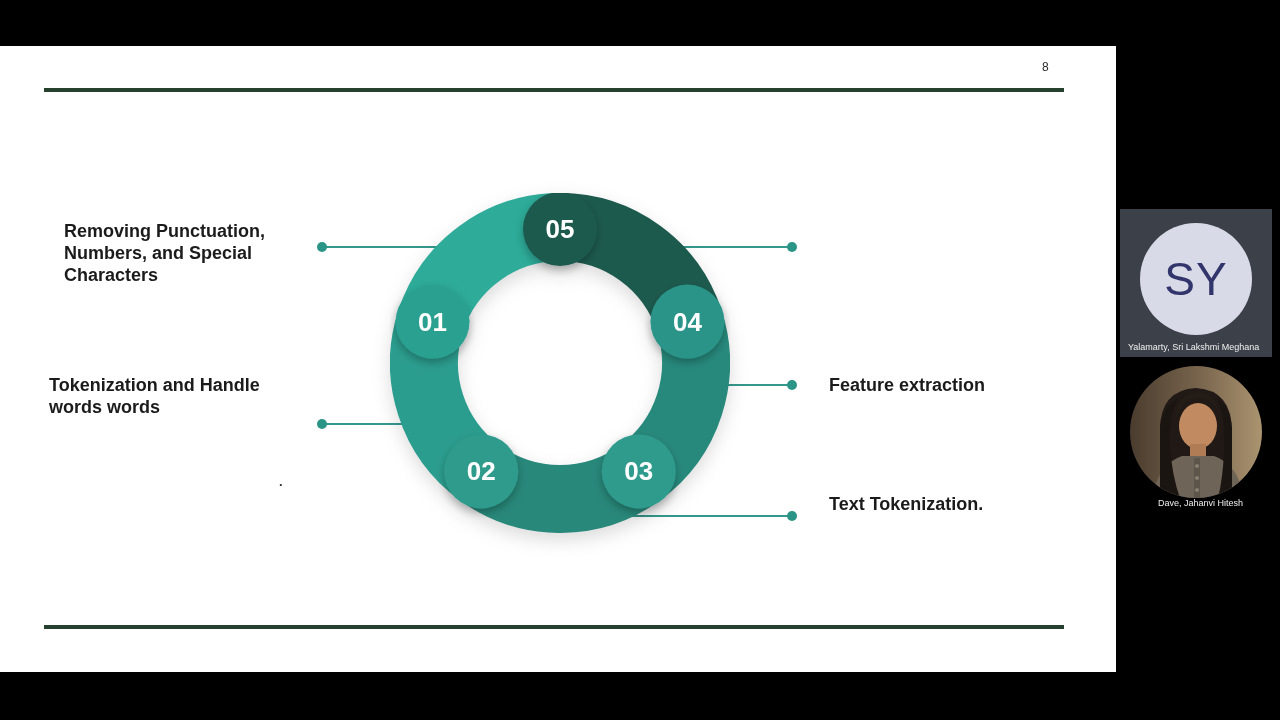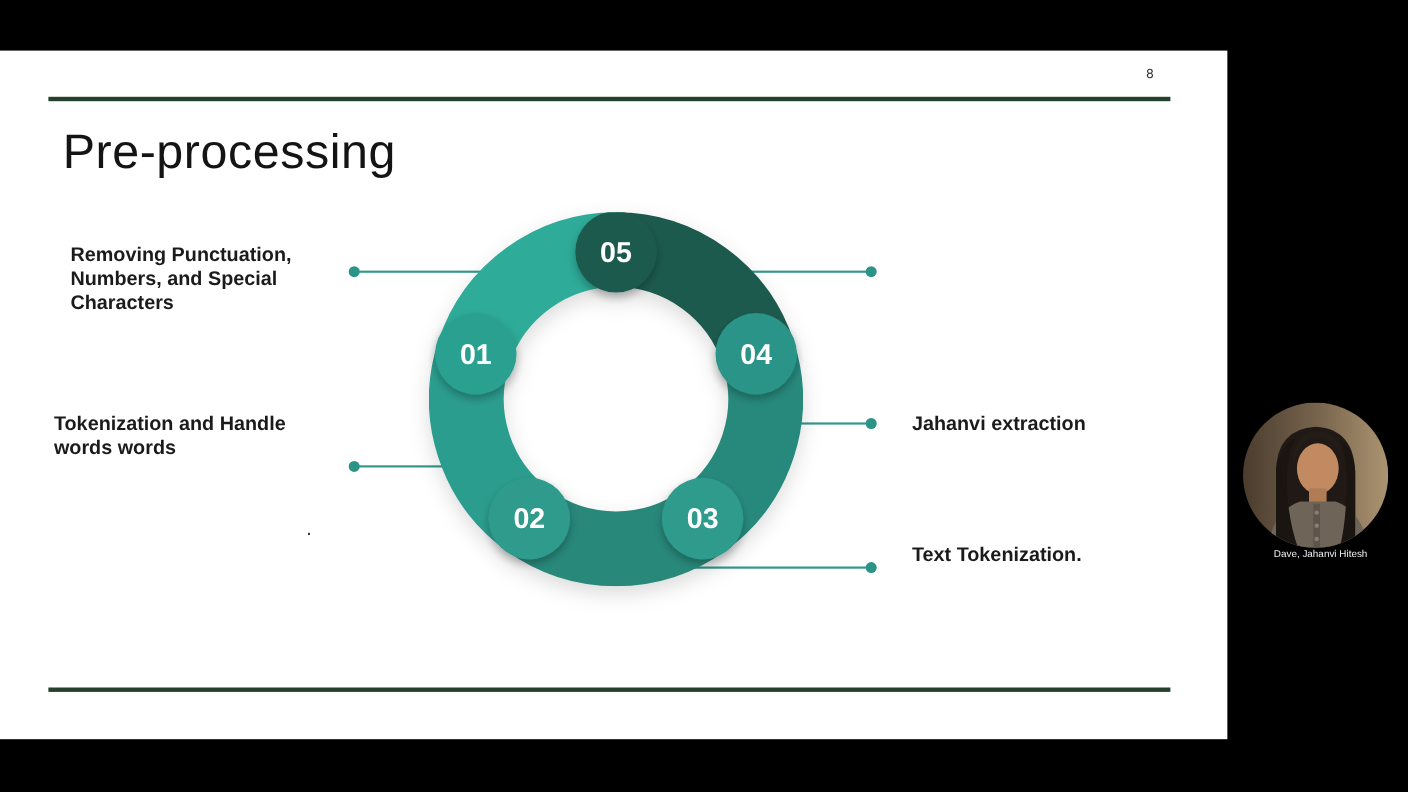--- a/index.html
+++ b/index.html
@@ -67,21 +67,20 @@
 <body>
 
 <div id="stage">
 
   <div id="slide">
 
     <div id="page-num">8</div>
 
     <div id="rule-top" class="rule"></div>
 
-    <h1 id="slide-title">Pre-processing</h1>
 
     <div id="ld-0" class="leader"></div>
     <div id="ld-1" class="leader"></div>
     <div id="ld-2" class="leader"></div>
     <div id="ld-3" class="leader"></div>
     <div id="ld-4" class="leader"></div>
     <div id="dt-0" class="dot"></div>
     <div id="dt-1" class="dot"></div>
     <div id="dt-2" class="dot"></div>
     <div id="dt-3" class="dot"></div>
@@ -108,30 +107,36 @@
 
       <text x="42.56" y="137.5" class="bubble-num">01</text>
       <text x="91.23" y="287.3" class="bubble-num">02</text>
       <text x="248.77" y="287.3" class="bubble-num">03</text>
       <text x="297.44" y="137.5" class="bubble-num">04</text>
       <text x="170" y="45" class="bubble-num">05</text>
     </svg>
 
     <div id="lbl-0" class="lbl">Removing Punctuation, Numbers, and Special Characters</div>
     <div id="lbl-1" class="lbl">Tokenization and Handle words words</div>
-    <div id="lbl-3" class="lbl">Jahanvi extraction</div>
+    <div id="lbl-3" class="lbl">Feature extraction</div>
     <div id="lbl-4" class="lbl">Text Tokenization.</div>
 
     <div id="stray-mark">.</div>
 
     <div id="rule-bottom" class="rule"></div>
   </div>
 
   <div id="sidebar">
 
+    <div id="tile-0" class="tile">
+      <div id="avatar-initials">
+        <span>SY</span>
+      </div>
+      <div class="tile-name">Yalamarty, Sri Lakshmi Meghana</div>
+    </div>
 
     <div id="tile-1" class="tile">
       <div id="photo-wrap">
         <svg viewBox="0 0 132 132" width="132" height="132">
           <defs>
             <clipPath id="pc">
                 <circle cx="66" cy="66" r="66"></circle>
               </clipPath>
             <linearGradient id="wall" x1="0" y1="0" x2="1" y2="0">
               <stop offset="0" stop-color="#4a3c2e"></stop>

